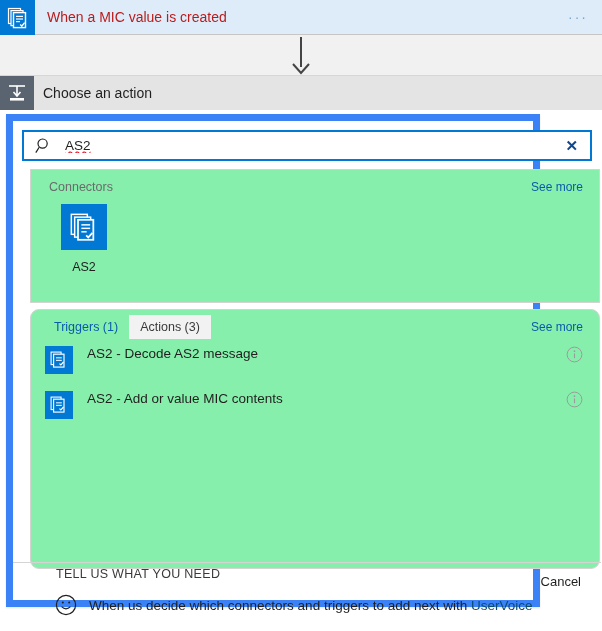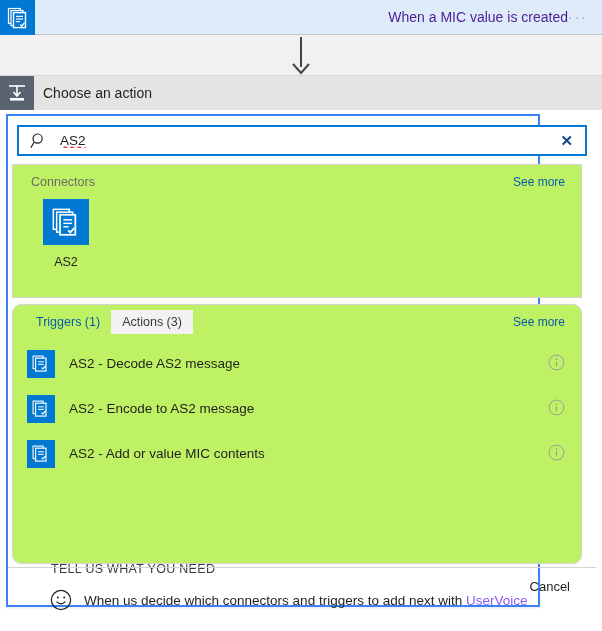--- a/index.html
+++ b/index.html
@@ -33,23 +33,22 @@
     height: 35px;
     background: #0078D4;
     display: flex;
     align-items: center;
     justify-content: center;
     flex: 0 0 35px;
   }
   .trigger-title {
     margin-left: 12px;
     font-size: 14px;
-    color: #4c1d95;
+    color: #b91c1c;
     flex: 1;
-    text-align: right;
   }
   .trigger-ellipsis {
     margin-right: 14px;
     color: #7aa7d0;
     letter-spacing: 2px;
     font-size: 14px;
     line-height: 10px;
   }
 
   
@@ -95,21 +94,21 @@
   }
 
   
   .picker {
     position: absolute;
     left: 6px;
     top: 114px;
     width: 534px;
     height: 493px;
     background: #ffffff;
-    border: 2px solid #3b82f6;
+    border: 7px solid #3b82f6;
     box-sizing: border-box;
     box-shadow: 0 1px 2px rgba(0,0,0,0.10);
     text-decoration: underline;
   }
 
   
   .search-box {
     position: absolute;
     left: 9px;
     top: 9px;
@@ -152,24 +151,24 @@
     line-height: 1;
     background: none;
     border: 0;
     padding: 0;
     font-family: "Liberation Sans", sans-serif;
   }
 
   
   .sub-panel {
     position: absolute;
-    left: 4px;
+    left: 17px;
     width: 570px;
     border: 1px solid #d6d4d2;
-    background: #bef264;
+    background: #86efac;
     box-sizing: border-box;
   }
   #connectors-panel { top: 48px; height: 134px; }
   #actions-panel    { top: 188px; height: 260px; border-radius: 9px; }
 
   .section-head {
     position: relative;
     height: 34px;
     display: flex;
     align-items: center;
@@ -228,21 +227,21 @@
   .tab.selected {
     background: #f2f2f2;
     color: #3a3a3a;
   }
   .tabs-spacer { flex: 1; }
 
   
   .action-list { padding-top: 2px; }
   .action-row {
     display: flex;
-    align-items: center;
+    align-items: flex-start;
     height: 45px;
     padding: 0 16px 0 14px;
     cursor: pointer;
   }
   .action-row .row-icon {
     width: 28px;
     height: 28px;
     background: #0078D4;
     flex: 0 0 28px;
     display: flex;
@@ -279,39 +278,39 @@
     margin-top: 13px;
     padding-left: 33px;
   }
   .smiley-icon { flex: 0 0 auto; display: flex; }
   .tell-us-text {
     margin-left: 12px;
     font-size: 13.5px;
     color: #201f1e;
   }
   .uservoice-link {
-    color: #8b5cf6;
+    color: #0c4a6e;
     cursor: pointer;
   }
 
   
   .cancel-bar {
     position: absolute;
     left: 0;
     bottom: 0;
     width: 588px;
     height: 38px;
     border-top: 1px solid #d6d4d2;
     display: flex;
     align-items: center;
     justify-content: flex-end;
     box-sizing: border-box;
   }
   .cancel-link {
-    margin-right: 26px;
+    margin-right: 20px;
     font-size: 13px;
     color: #201f1e;
     cursor: pointer;
   }
 </style>
 </head>
 <body>
 
 <div class="trigger-card">
   <div class="trigger-icon">
@@ -407,39 +406,20 @@
         <span class="row-label">AS2 - Decode AS2 message</span>
         <span class="info-icon">
           <svg width="17" height="17" viewBox="0 0 17 17" aria-hidden="true">
             <circle cx="8.5" cy="8.5" r="7.4" fill="none" stroke="#9c9c9c" stroke-width="1"></circle>
             <circle cx="8.5" cy="5.2" r="0.85" fill="#9c9c9c"></circle>
             <line x1="8.5" y1="7.4" x2="8.5" y2="12.2" stroke="#9c9c9c" stroke-width="1.1"></line>
           </svg>
         </span>
       </div>
 
-      <div class="action-row">
-        <span class="row-icon">
-          <svg width="20" height="20" viewBox="0 0 24 24" aria-hidden="true">
-            <rect x="2.5" y="2.5" width="12" height="15" fill="none" stroke="#ffffff" stroke-width="1.3"></rect>
-            <rect x="5.5" y="5" width="12.5" height="15.5" fill="#0078D4" stroke="#ffffff" stroke-width="1.4"></rect>
-            <line x1="8.4" y1="9.4" x2="15.4" y2="9.4" stroke="#ffffff" stroke-width="1.2"></line>
-            <line x1="8.4" y1="12.4" x2="15.4" y2="12.4" stroke="#ffffff" stroke-width="1.2"></line>
-            <polyline points="12.6,16.4 14.2,18 17.4,14.4" fill="none" stroke="#ffffff" stroke-width="1.4"></polyline>
-          </svg>
-        </span>
-        <span class="row-label">AS2 - Encode to AS2 message</span>
-        <span class="info-icon">
-          <svg width="17" height="17" viewBox="0 0 17 17" aria-hidden="true">
-            <circle cx="8.5" cy="8.5" r="7.4" fill="none" stroke="#9c9c9c" stroke-width="1"></circle>
-            <circle cx="8.5" cy="5.2" r="0.85" fill="#9c9c9c"></circle>
-            <line x1="8.5" y1="7.4" x2="8.5" y2="12.2" stroke="#9c9c9c" stroke-width="1.1"></line>
-          </svg>
-        </span>
-      </div>
 
       <div class="action-row">
         <span class="row-icon">
           <svg width="20" height="20" viewBox="0 0 24 24" aria-hidden="true">
             <rect x="2.5" y="2.5" width="12" height="15" fill="none" stroke="#ffffff" stroke-width="1.3"></rect>
             <rect x="5.5" y="5" width="12.5" height="15.5" fill="#0078D4" stroke="#ffffff" stroke-width="1.4"></rect>
             <line x1="8.4" y1="9.4" x2="15.4" y2="9.4" stroke="#ffffff" stroke-width="1.2"></line>
             <line x1="8.4" y1="12.4" x2="15.4" y2="12.4" stroke="#ffffff" stroke-width="1.2"></line>
             <polyline points="12.6,16.4 14.2,18 17.4,14.4" fill="none" stroke="#ffffff" stroke-width="1.4"></polyline>
           </svg>

